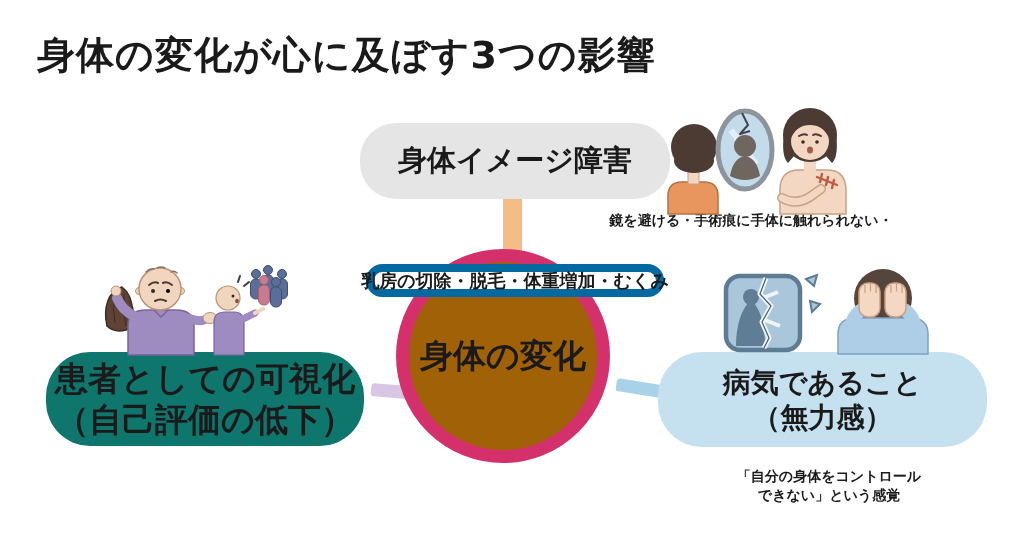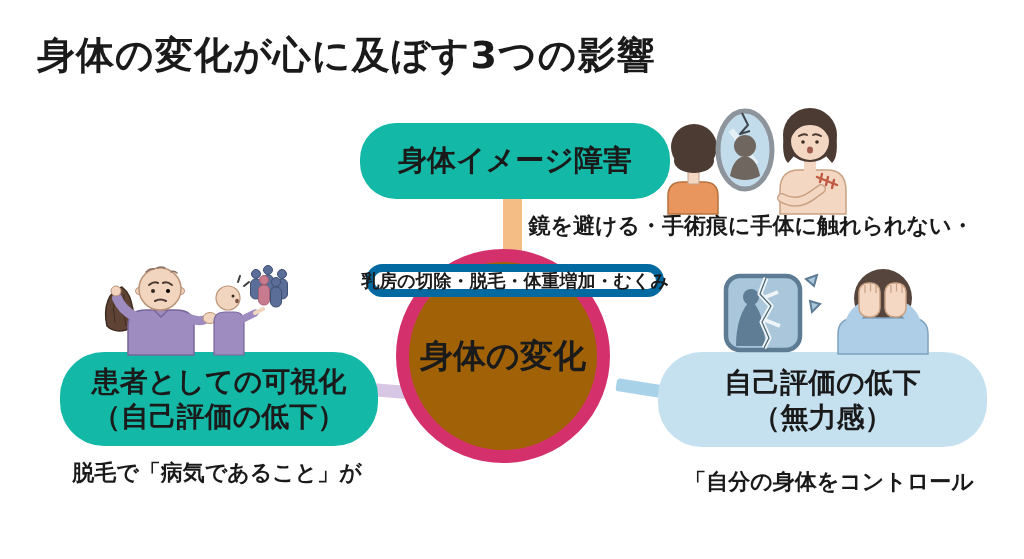--- a/index.html
+++ b/index.html
@@ -29,26 +29,26 @@
     position: absolute; left: 366px; top: 264px; width: 298px; height: 33px;
     background: #ffffff; border: 8px solid #0369a1; border-radius: 17px;
     display: flex; align-items: center; justify-content: center;
     font-size: 18px; font-weight: 700; white-space: nowrap;
   }
   .box {
     position: absolute; display: flex; flex-direction: column;
     align-items: center; justify-content: center;
     text-align: center; font-weight: 700;
   }
-  .box-top   { left: 360px; top: 123px; width: 310px; height: 76px; background: #14b8a6; border-radius: 36px; font-size: 29px; }
-  .box-left  { left: 60px;  top: 352px; width: 318px; height: 94px; background: #14b8a6; border-radius: 44px; font-size: 28px; line-height: 1.25; }
+  .box-top   { left: 360px; top: 123px; width: 310px; height: 76px; background: #e5e5e5; border-radius: 36px; font-size: 29px; }
+  .box-left  { left: 46px;  top: 352px; width: 318px; height: 94px; background: #0f766e; border-radius: 44px; font-size: 33px; line-height: 1.25; }
   .box-right { left: 658px; top: 352px; width: 329px; height: 95px; background: #c5e1f0; border-radius: 44px; font-size: 28px; line-height: 1.25; }
   .caption {
     position: absolute; text-align: center;
-    font-size: 22px; font-weight: 700; line-height: 1.35;
+    font-size: 14px; font-weight: 700; line-height: 1.35;
   }
   .caption-top   { left: 505px; top: 211px; width: 492px; }
   .caption-left  { left: 40px;  top: 458px; width: 354px; }
   .caption-right { left: 652px; top: 467px; width: 354px; }
   .illust { position: absolute; overflow: visible; }
   .illust-top   { left: 658px; top: 100px; width: 200px; height: 114px; }
   .illust-left  { left: 98px;  top: 260px; width: 200px; height: 95px; }
   .illust-right { left: 718px; top: 268px; width: 220px; height: 86px; }
 </style>
 </head>
@@ -71,34 +71,34 @@
 <div class="box box-top">
   <span>身体イメージ障害</span>
 </div>
 
 <div class="box box-left">
   <span>患者としての可視化</span>
   <span>（自己評価の低下）</span>
 </div>
 
 <div class="box box-right">
-  <span>自己評価の低下</span>
+  <span>病気であること</span>
   <span>（無力感）</span>
 </div>
 
 <div class="caption caption-top">
   <div>鏡を避ける・手術痕に手体に触れられない・</div>
 </div>
 
 <div class="caption caption-left">
-  <div>脱毛で「病気であること」が</div>
 </div>
 
 <div class="caption caption-right">
   <div>「自分の身体をコントロール</div>
+  <div>できない」という感覚</div>
 </div>
 
 <svg class="illust illust-top" viewBox="0 0 200 114">
   <g>
     <path d="M10 114 L10 96 Q10 82 24 82 L46 82 Q60 82 60 96 L60 114 Z" fill="#e8965e" stroke="#b5723f" stroke-width="1.5"></path>
     <rect x="30" y="68" width="11" height="16" fill="#f4d7c2" stroke="#c9a183" stroke-width="1"></rect>
     <circle cx="36" cy="47" r="23" fill="#4b3b33"></circle>
     <ellipse cx="36" cy="61" rx="20" ry="12" fill="#4b3b33"></ellipse>
   </g>
   <g>

